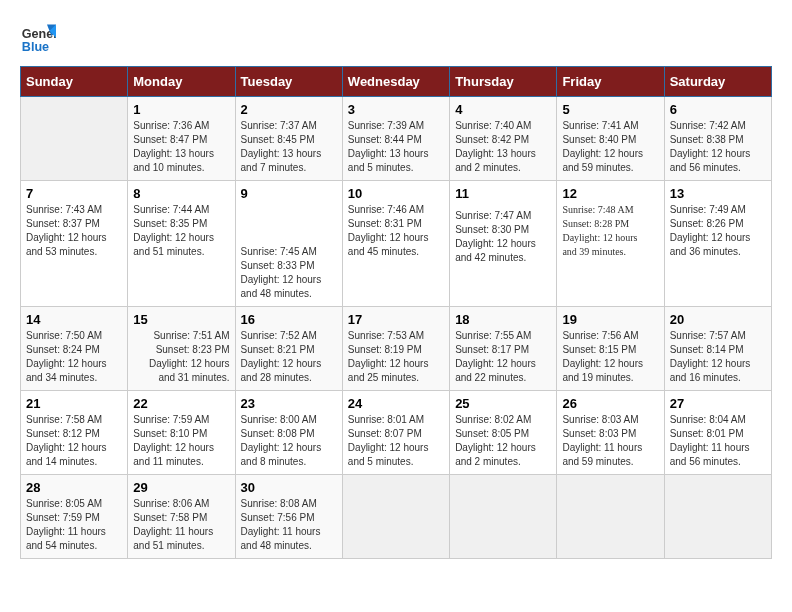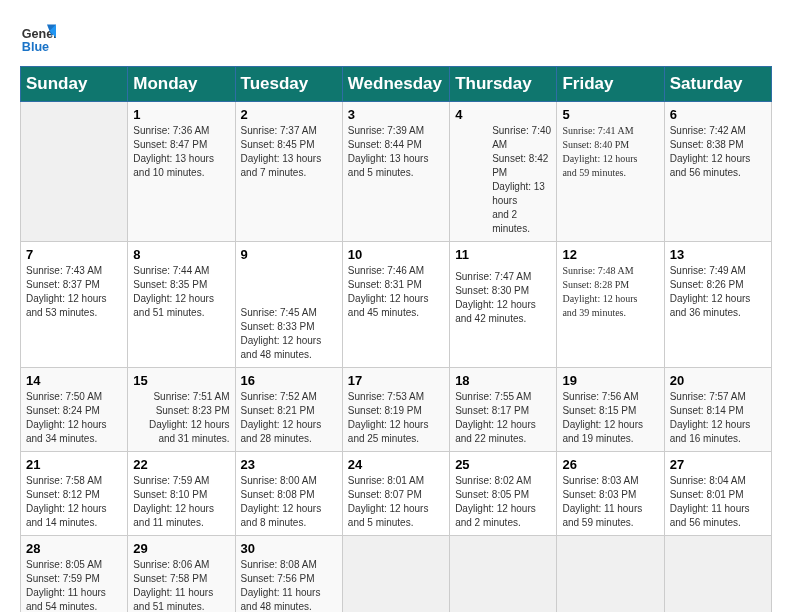--- a/index.html
+++ b/index.html
@@ -37,25 +37,25 @@
       font-size: 16px;
       font-weight: normal;
       color: #555;
     }
     table {
       width: 100%;
       border-collapse: collapse;
       font-size: 11px;
     }
     thead tr th {
-      background-color: #0f766e;
+      background-color: #7f1d1d;
       color: #fff;
       padding: 7px 5px;
       text-align: left;
-      font-size: 17px;
+      font-size: 13px;
       font-weight: bold;
       border: 1px solid #2e6da4;
     }
     tbody tr td {
       border: 1px solid #ccc;
       vertical-align: top;
       padding: 5px;
       height: 80px;
       width: 107px;
     }
@@ -129,28 +129,28 @@
         </td>
         <td>
           <span class="day-number">3</span>
           <div class="day-info" style="white-space: pre-line;">Sunrise: 7:39 AM
 Sunset: 8:44 PM
 Daylight: 13 hours
 and 5 minutes.</div>
         </td>
         <td>
           <span class="day-number">4</span>
-          <div class="day-info" style="white-space: pre-line; margin-left: 37px;">Sunrise: 7:40 AM
+          <div class="day-info" style="white-space: pre-line;">Sunrise: 7:40 AM
 Sunset: 8:42 PM
 Daylight: 13 hours
 and 2 minutes.</div>
         </td>
         <td>
           <span class="day-number">5</span>
-          <div class="day-info" style="white-space: pre-line; font-family: Liberation Serif, serif;">Sunrise: 7:41 AM
+          <div class="day-info" style="white-space: pre-line;">Sunrise: 7:41 AM
 Sunset: 8:40 PM
 Daylight: 12 hours
 and 59 minutes.</div>
         </td>
         <td>
           <span class="day-number">6</span>
           <div class="day-info" style="white-space: pre-line;">Sunrise: 7:42 AM
 Sunset: 8:38 PM
 Daylight: 12 hours
 and 56 minutes.</div>

